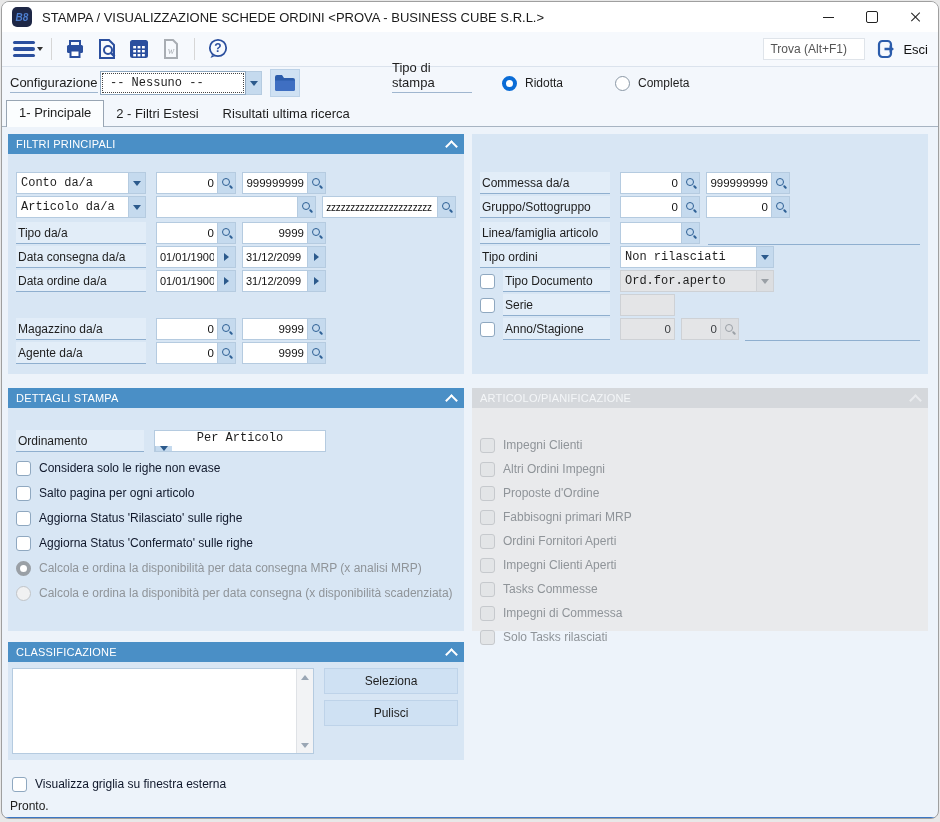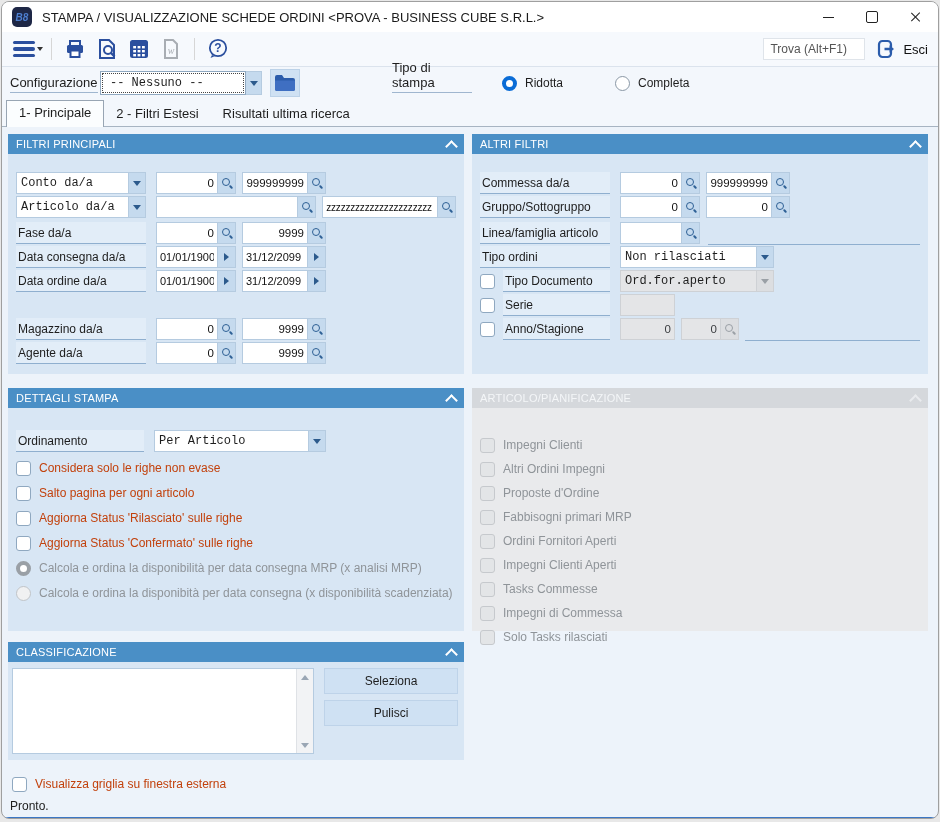--- a/index.html
+++ b/index.html
@@ -80,27 +80,27 @@
   .mag::before{content:"";position:absolute;left:1px;top:1px;width:6px;height:6px;border:1.5px solid #2e6095;border-radius:50%;}
   .mag::after{content:"";position:absolute;left:8px;top:8.5px;width:4px;height:2px;background:#2e6095;border-radius:1px;transform:rotate(45deg);}
   .mag.g::before{border-color:#9aa0a6;} .mag.g::after{background:#9aa0a6;}
   .arrbtn{width:18px;height:22px;box-sizing:border-box;background:#c5daee;border:1px solid #b5cbe0;border-left:0;
     display:flex;align-items:center;justify-content:center;flex:none;cursor:pointer;}
   .combofield{width:130px;height:22px;box-sizing:border-box;background:#fff;border:1px solid #b5cbe0;
     display:flex;align-items:center;flex:none;}
   .cf-txt{flex:1;padding:0 4px;font-size:12px;color:#1d1d1d;white-space:nowrap;overflow:hidden;font-family:Liberation Mono, monospace;}
   .cf-dd{width:16px;align-self:stretch;background:#c5daee;border-left:1px solid #b5cbe0;display:flex;align-items:center;
     justify-content:center;cursor:pointer;flex:none;}
-  .combofield.w154{width:154px;} .combofield.w172{width:172px;}
+  .combofield.w154{width:154px;} .combofield.w172{width:172px;flex-direction:column;}
   .combofield.d{background:#e4e5e7;border-color:#ced1d5;}
   .combofield.d .cf-dd{background:#dcdee1;border-left-color:#ced1d5;cursor:default;}
   .uline{height:22px;border-bottom:1px solid #8fafcf;flex:1;}
   .cb{width:15px;height:15px;box-sizing:border-box;background:#fff;border:1px solid #8fa8c0;border-radius:3px;flex:none;cursor:pointer;}
   .cb.d{background:#e3e5e7;border-color:#c6c9cd;cursor:default;}
-  .ctext{font-size:12px;color:#c2410c;margin-left:8px;white-space:nowrap;}
+  .ctext{font-size:12px;color:#0f172a;margin-left:8px;white-space:nowrap;}
   .gtxt{color:#8f9499;}
   
   .listbox{position:absolute;left:4px;top:26px;width:302px;height:86px;background:#fff;border:1px solid #b5cbe0;box-sizing:border-box;}
   .sb{position:absolute;right:0;top:0;bottom:0;width:16px;background:#f2f3f5;border-left:1px solid #dfe2e6;
     display:flex;flex-direction:column;}
   .sb-btn{height:16px;display:flex;align-items:center;justify-content:center;cursor:pointer;}
   .sb-track{flex:1;}
   .tri-u-g{width:0;height:0;border-left:4px solid transparent;border-right:4px solid transparent;border-bottom:5px solid #9aa6b4;}
   .tri-d-g{width:0;height:0;border-left:4px solid transparent;border-right:4px solid transparent;border-top:5px solid #9aa6b4;}
   .btn{position:absolute;left:316px;width:134px;height:26px;background:#cfe1f3;border:1px solid #bed3e9;
@@ -256,21 +256,21 @@
         <input class="fld w150 ml10" value="" style="">
         <span class="magbtn">
             <i class="mag"></i>
           </span>
         <input class="fld zfld w122 ml6" value="zzzzzzzzzzzzzzzzzzzzzz" style="">
         <span class="magbtn">
             <i class="mag"></i>
           </span>
       </div>
       <div class="r" style="top:72px">
-        <span class="lb">Fase da/a</span>
+        <span class="lb">Tipo da/a</span>
         <input class="fld num w62 ml10" value="0" style="">
         <span class="magbtn">
             <i class="mag"></i>
           </span>
         <input class="fld num w66 ml6" value="9999" style="">
         <span class="magbtn">
             <i class="mag"></i>
           </span>
       </div>
       <div class="r" style="top:96px">
@@ -313,25 +313,20 @@
             <i class="mag"></i>
           </span>
         <input class="fld num w66 ml6" value="9999" style="">
         <span class="magbtn">
             <i class="mag"></i>
           </span>
       </div>
     </div>
 
     <div class="panel" style="left:470px;top:7px;width:456px;height:240px">
-      <div class="phead">
-        <span>ALTRI FILTRI</span>
-        <span class="sp"></span>
-          <i class="chev"></i>
-      </div>
       <div class="r" style="top:22px">
         <span class="lb">Commessa da/a</span>
         <input class="fld num w62 ml10" value="0" style="">
         <span class="magbtn">
             <i class="mag"></i>
           </span>
         <input class="fld num w66 ml6" value="999999999" style="">
         <span class="magbtn">
             <i class="mag"></i>
           </span>

